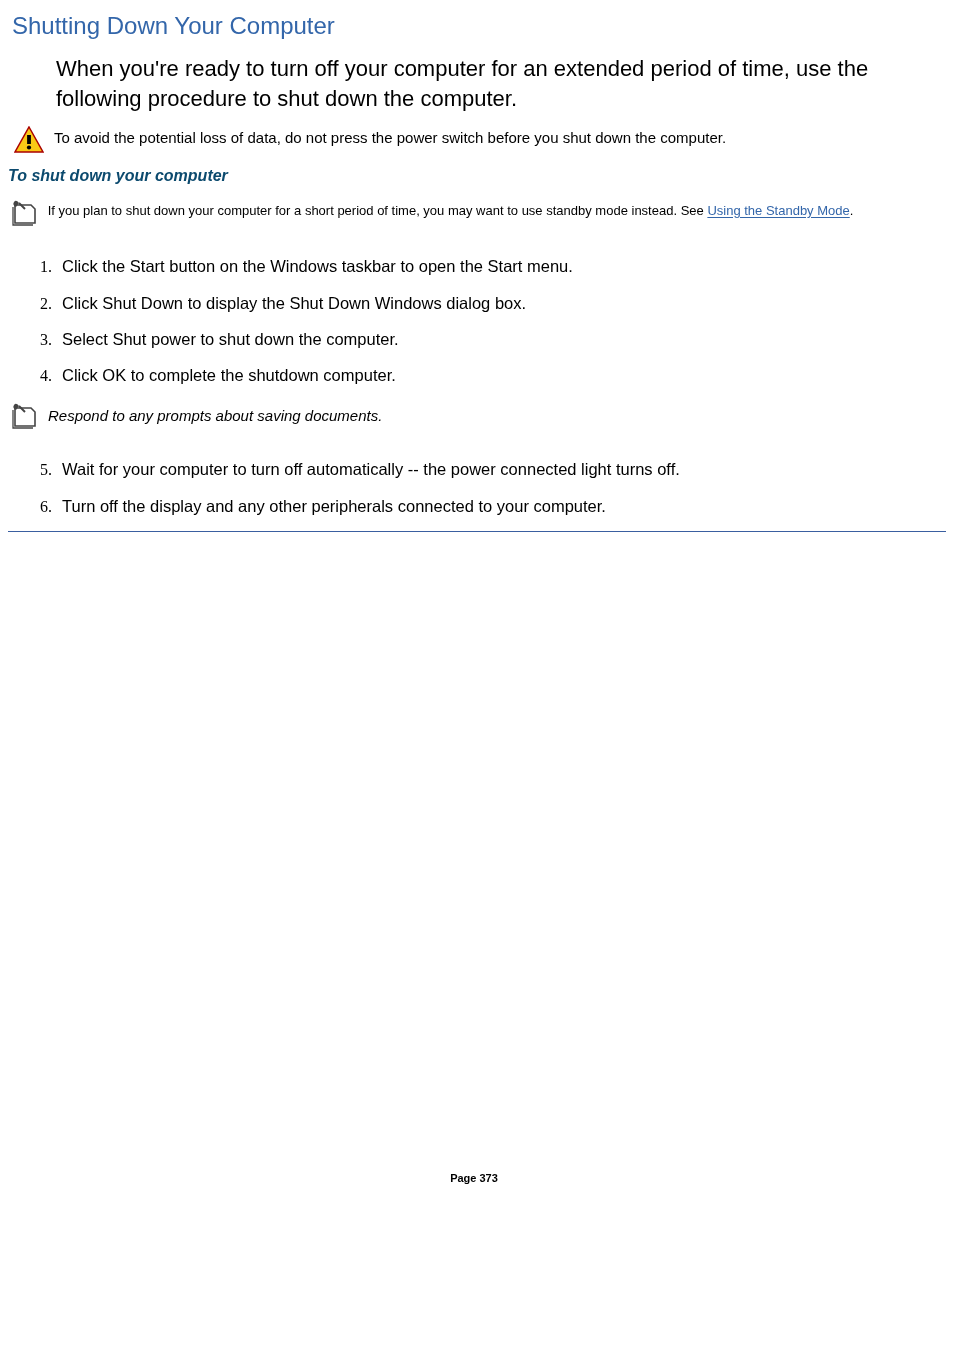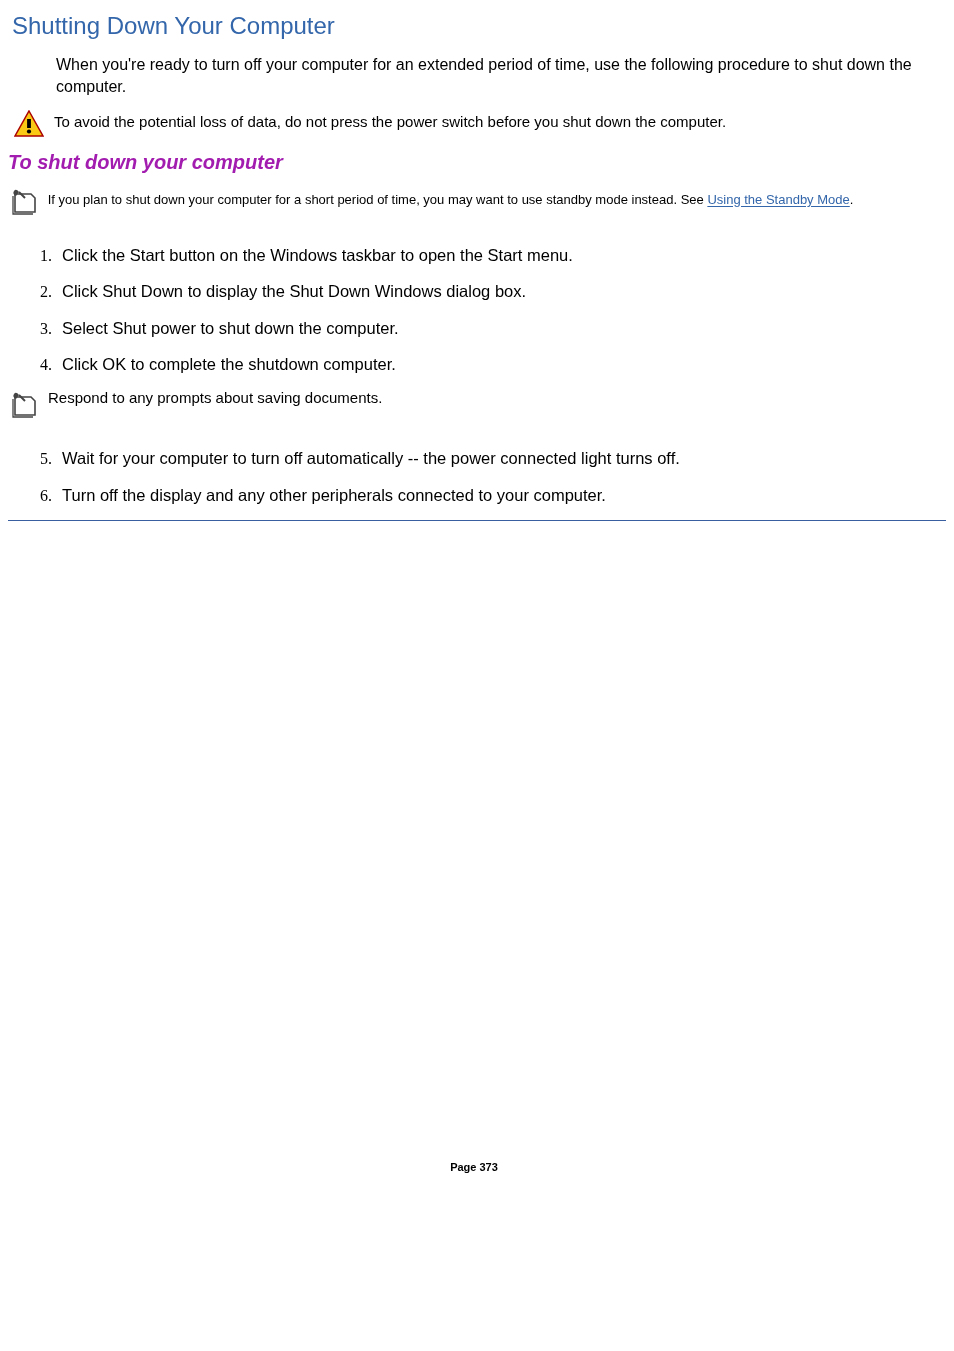--- a/index.html
+++ b/index.html
@@ -11,21 +11,21 @@
     color: #000;
     background: #fff;
   }
   h1.page-title {
     color: #3366aa;
     font-size: 24px;
     font-weight: normal;
     margin: 4px 0 14px 4px;
   }
   .intro {
-    font-size: 16px;
+    font-size: 22px;
     margin: 0 8px 12px 48px;
     line-height: 1.35;
   }
   .callout {
     display: flex;
     align-items: flex-start;
     margin: 8px 4px 10px 4px;
     font-size: 15px;
     line-height: 1.35;
   }
@@ -36,24 +36,24 @@
     margin-right: 8px;
     display: flex;
     align-items: center;
     justify-content: center;
   }
   .callout .text {
     flex: 1 1 auto;
     padding-top: 3px;
   }
   h2.sub {
-    color: #a21caf;
+    color: #0c4a6e;
     font-style: italic;
     font-weight: bold;
-    font-size: 20px;
+    font-size: 16px;
     margin: 12px 0 8px 0;
   }
   .note-block {
     font-size: 13px;
     line-height: 1.4;
     margin: 12px 0 10px 0;
   }
   .note-icon-inline {
     display: inline-block;
     vertical-align: middle;
@@ -74,23 +74,24 @@
   ol.steps li {
     margin-bottom: 14px;
     padding-left: 6px;
   }
   ol.steps li::marker {
     font-family: "Times New Roman", Times, serif;
     font-size: 16px;
   }
   .mid-note {
     display: flex;
-    align-items: flex-start;
+    align-items: center;
     font-size: 15px;
     margin: 10px 0 12px 0;
+    font-style: italic;
   }
   .mid-note .icon-box {
     flex: 0 0 auto;
     width: 34px;
     height: 30px;
     margin-right: 6px;
   }
   hr.rule {
     border: none;
     border-top: 1px solid #3a5fa0;

